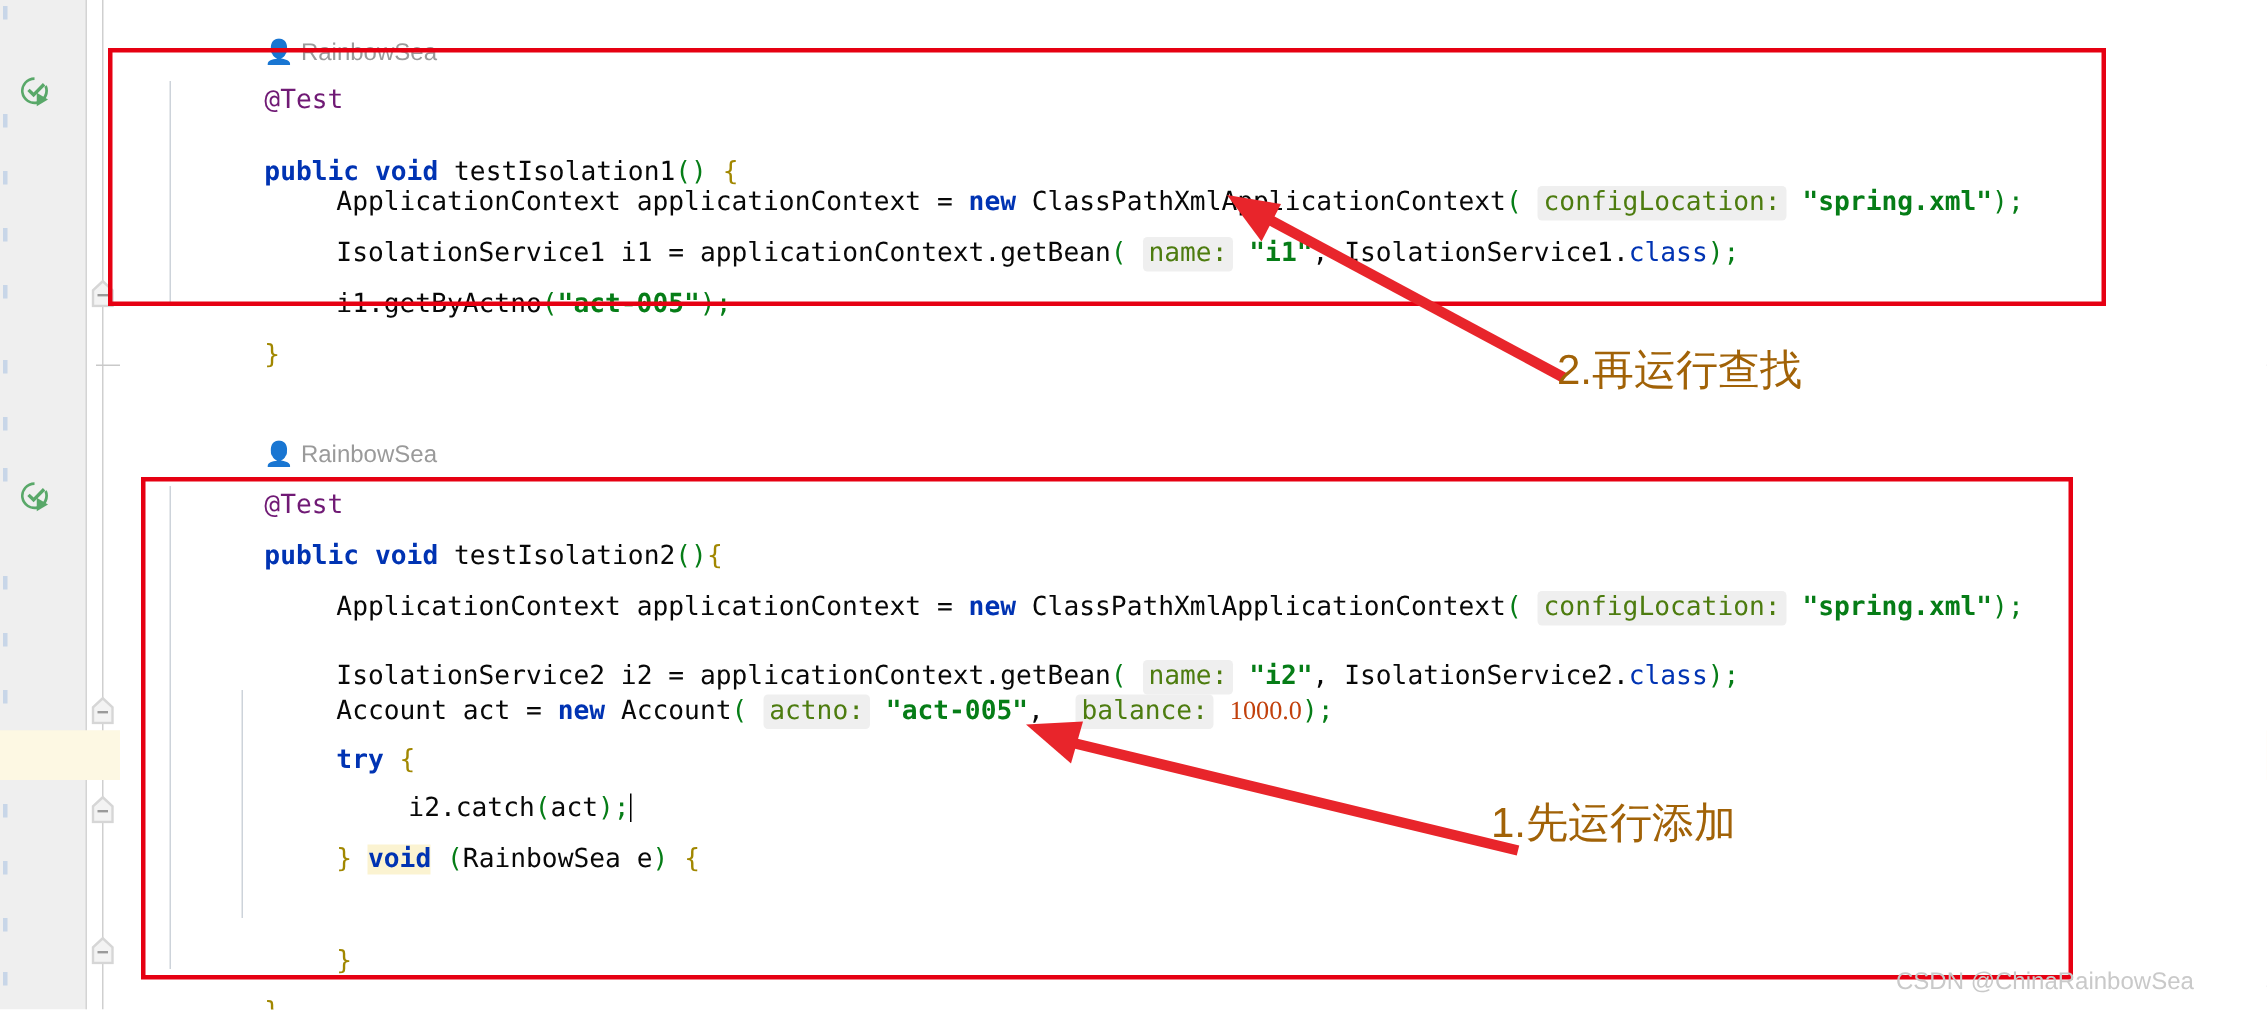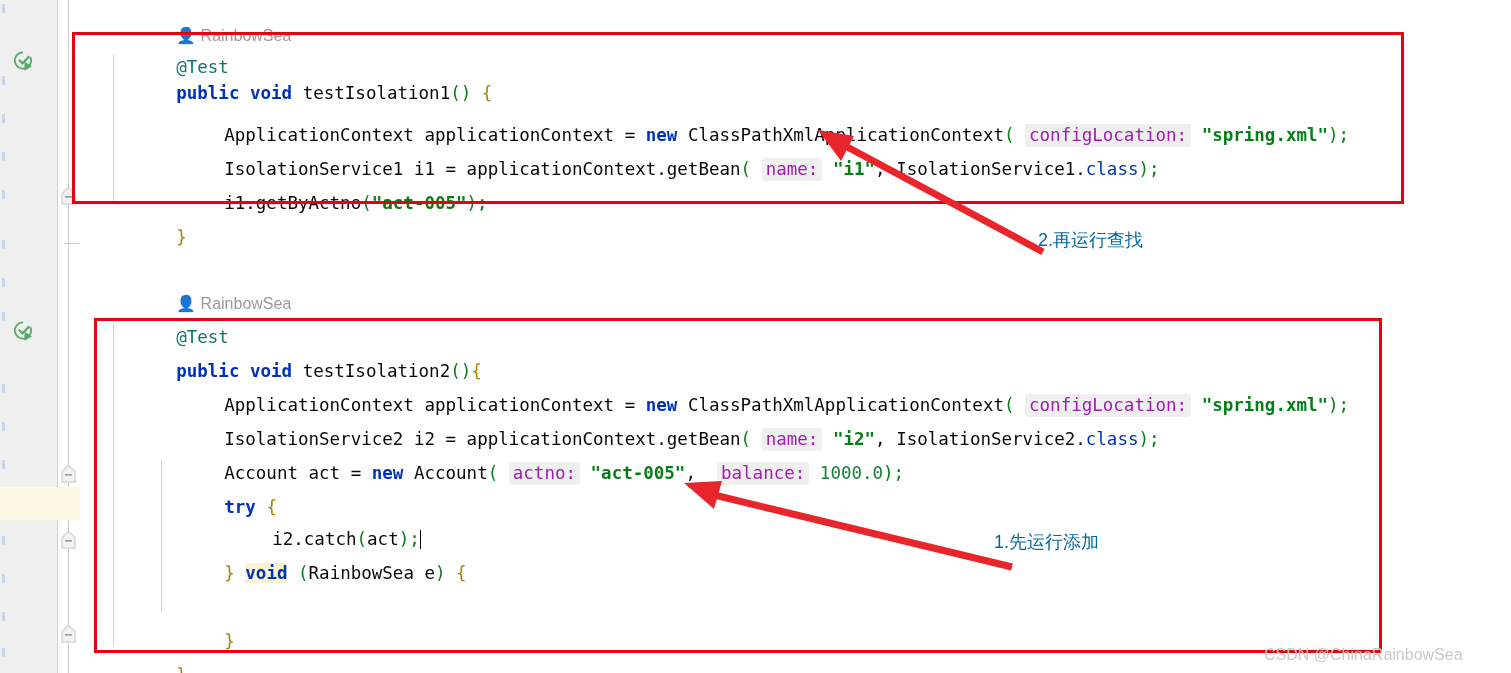--- a/index.html
+++ b/index.html
@@ -64,27 +64,27 @@
     font-size: 17.5px;
     line-height: 34px;
     white-space: pre;
     color: #080808;
   }
   .line { position: absolute; left: 0; width: 1431px; height: 34px; }
 
   
   .kw      { color: #0033b3; font-weight: bold; }
   .str     { color: #067d17; font-weight: bold; }
-  .num     { color: #15803d; }
-  .anno    { color: #0f766e; }
+  .num     { color: #c2410c; font-family: Liberation Serif, serif; }
+  .anno    { color: #701a75; }
   .braces  { color: #a18700; }
   .paren   { color: #067d17; }
   .ident   { color: #080808; }
   .field   { color: #0033b3; }
-  .hint    { color: #a21caf; background: #efefef; border-radius: 3px; padding: 1px 4px 2px 4px; }
+  .hint    { color: #4d7c0f; background: #efefef; border-radius: 3px; padding: 1px 4px 2px 4px; }
   .author  { color: #9a9a9a; font-family: "Liberation Sans", sans-serif; font-size: 16px; }
   .caret   { display: inline-block; width: 1px; height: 19px; background: #000; vertical-align: -4px; }
   .catch-hl{ background: #fbf3d1; }
 
   
   .indent-guide {
     position: absolute;
     width: 1px;
     background: #cdd3da;
   }
@@ -118,23 +118,23 @@
     left: 0; top: 0; width: 1511px; height: 673px;
     pointer-events: none;
   }
   .redbox {
     position: absolute;
     border: 3px solid #e60012;
     background: transparent;
   }
   .red-label {
     position: absolute;
-    color: #0369a1;
+    color: #a16207;
     font-family: "Liberation Sans", sans-serif;
-    font-size: 18px;
+    font-size: 28px;
     white-space: nowrap;
   }
   .watermark {
     position: absolute;
     color: #c9c9c9;
     font-family: "Liberation Sans", sans-serif;
     font-size: 16px;
     white-space: nowrap;
   }
 </style>
@@ -211,21 +211,21 @@
     
     <div class="line" style="top:-16px;">
       <span style="display:inline-block;width:33px"></span><span style="color:#9a9a9a;font-family:'Liberation Sans',sans-serif;font-size:16px;">👤&nbsp;</span><span class="author">RainbowSea</span>
     </div>
 
     
     <div class="line" style="top:16px;">
       <span style="display:inline-block;width:33px"></span><span class="anno">@Test</span>
     </div>
 
-    <div class="line" style="top:42px;">
+    <div class="line" style="top:64px;">
       <span style="display:inline-block;width:33px"></span><span class="kw">public</span><span> </span><span class="kw">void</span><span> </span><span class="ident">testIsolation1</span><span class="paren">()</span><span> </span><span class="braces">{</span>
     </div>
 
     <div class="line" style="top:84px;">
       <span style="display:inline-block;width:81px"></span><span class="ident">ApplicationContext</span><span> </span><span class="ident">applicationContext</span><span> </span><span class="ident">=</span><span> </span><span class="kw">new</span><span> </span><span class="ident">ClassPathXmlApplicationContext</span><span class="paren">(</span><span> </span><span class="hint">configLocation:</span><span> </span><span class="str">"spring.xml"</span><span class="paren">);</span>
     </div>
 
     <div class="line" style="top:118px;">
       <span style="display:inline-block;width:81px"></span><span class="ident">IsolationService1</span><span> </span><span class="ident">i1</span><span> </span><span class="ident">=</span><span> </span><span class="ident">applicationContext.getBean</span><span class="paren">(</span><span> </span><span class="hint">name:</span><span> </span><span class="str">"i1"</span><span class="ident">,</span><span> </span><span class="ident">IsolationService1</span><span class="ident">.</span><span class="field">class</span><span class="paren">);</span>
     </div>
@@ -248,21 +248,21 @@
     </div>
 
     <div class="line" style="top:320px;">
       <span style="display:inline-block;width:33px"></span><span class="kw">public</span><span> </span><span class="kw">void</span><span> </span><span class="ident">testIsolation2</span><span class="paren">()</span><span class="braces">{</span>
     </div>
 
     <div class="line" style="top:354px;">
       <span style="display:inline-block;width:81px"></span><span class="ident">ApplicationContext</span><span> </span><span class="ident">applicationContext</span><span> </span><span class="ident">=</span><span> </span><span class="kw">new</span><span> </span><span class="ident">ClassPathXmlApplicationContext</span><span class="paren">(</span><span> </span><span class="hint">configLocation:</span><span> </span><span class="str">"spring.xml"</span><span class="paren">);</span>
     </div>
 
-    <div class="line" style="top:388px;">
+    <div class="line" style="top:400px;">
       <span style="display:inline-block;width:81px"></span><span class="ident">IsolationService2</span><span> </span><span class="ident">i2</span><span> </span><span class="ident">=</span><span> </span><span class="ident">applicationContext.getBean</span><span class="paren">(</span><span> </span><span class="hint">name:</span><span> </span><span class="str">"i2"</span><span class="ident">,</span><span> </span><span class="ident">IsolationService2</span><span class="ident">.</span><span class="field">class</span><span class="paren">);</span>
     </div>
 
     <div class="line" style="top:422px;">
       <span style="display:inline-block;width:81px"></span><span class="ident">Account</span><span> </span><span class="ident">act</span><span> </span><span class="ident">=</span><span> </span><span class="kw">new</span><span> </span><span class="ident">Account</span><span class="paren">(</span><span> </span><span class="hint">actno:</span><span> </span><span class="str">"act-005"</span><span class="ident">,</span><span>  </span><span class="hint">balance:</span><span> </span><span class="num">1000.0</span><span class="paren">);</span>
     </div>
 
     <div class="line" style="top:456px;">
       <span style="display:inline-block;width:81px"></span><span class="kw">try</span><span> </span><span class="braces">{</span>
     </div>

